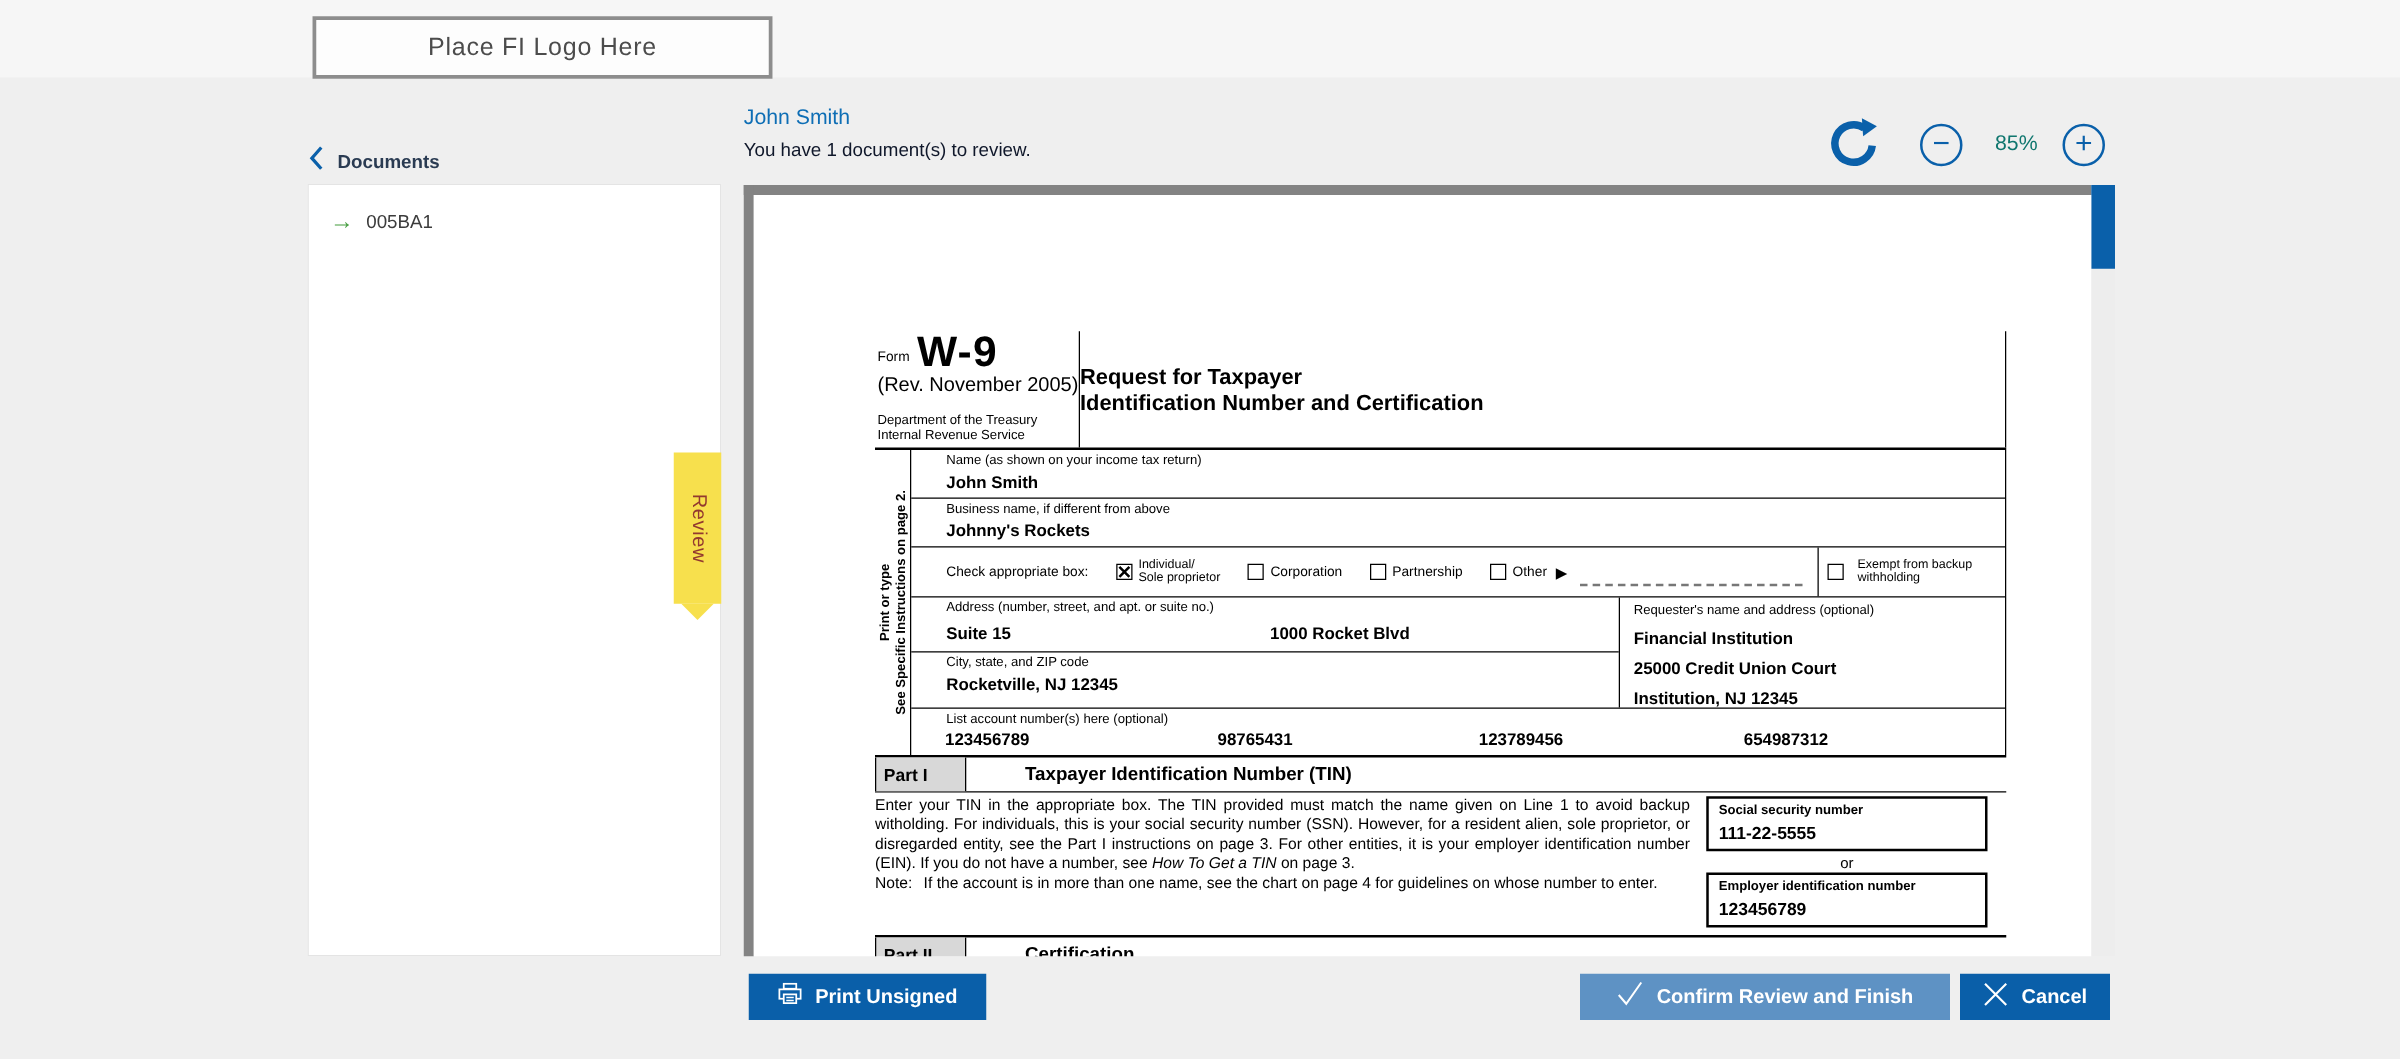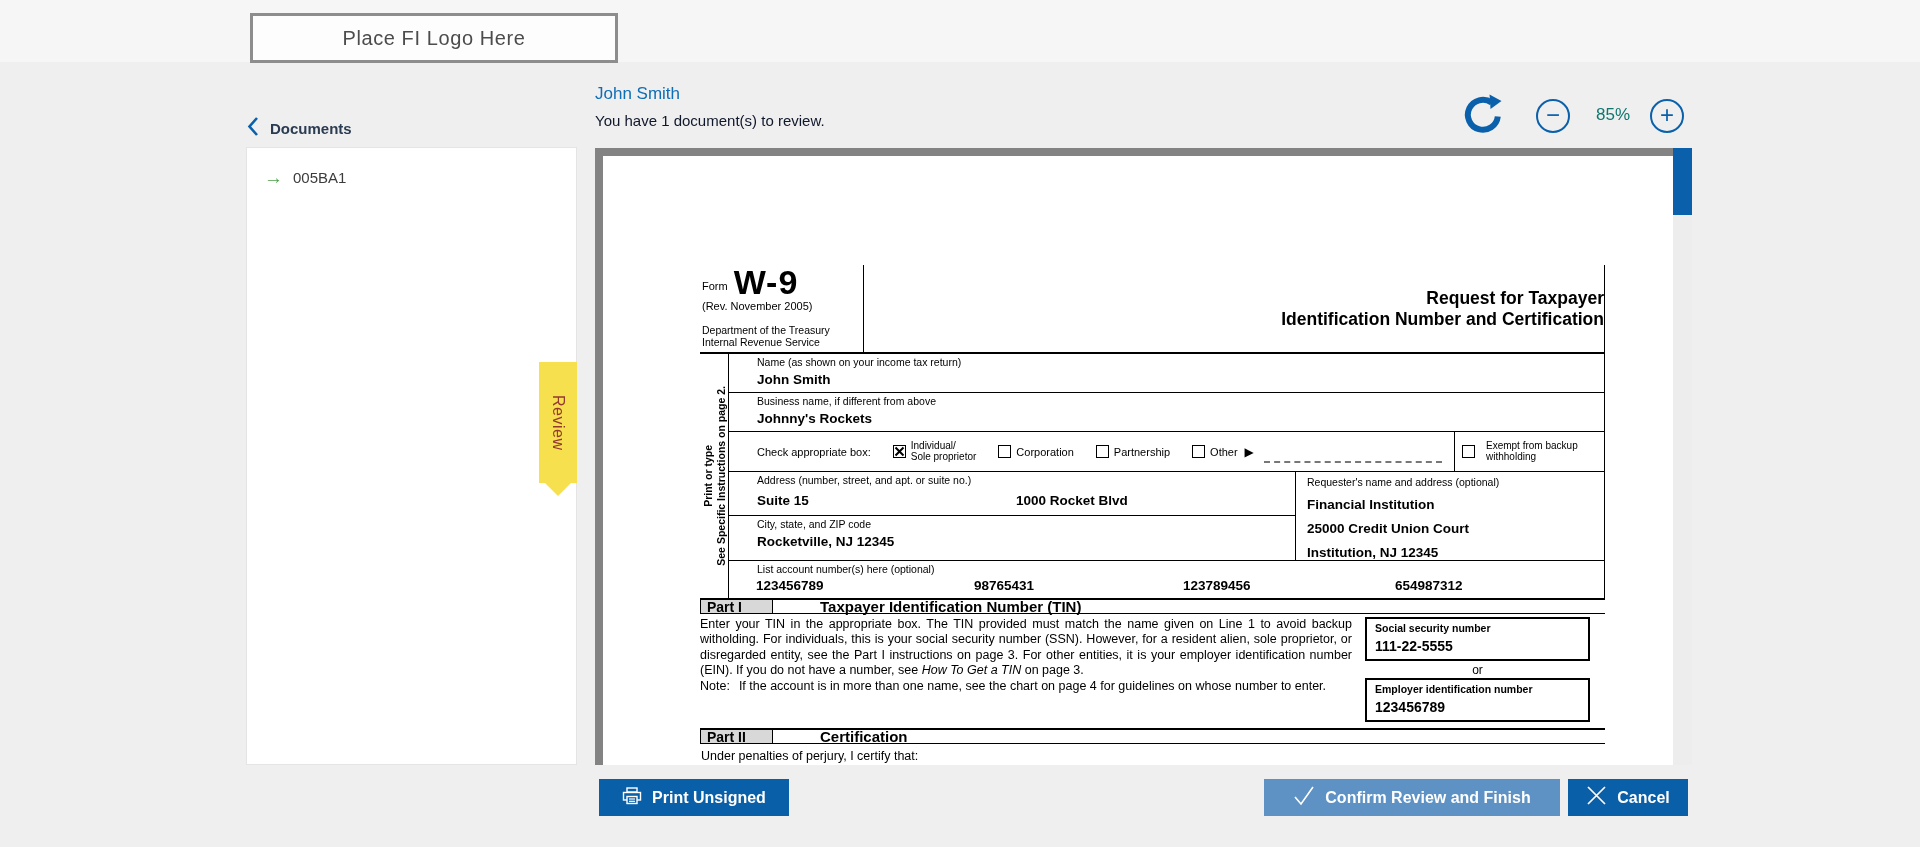--- a/index.html
+++ b/index.html
@@ -67,25 +67,25 @@
   .scrollbar-thumb { position:absolute; left:0; top:0; width:19px; height:67px; background:#0a60aa; cursor:pointer; }
 
   
   .form-wrapper { position:absolute; left:97px; top:109px; width:905px; color:#000; }
 
   .f-header { display:flex; border-bottom:2px solid #000; }
   .fh-left { width:163px; padding:2px 0 4px 2px; }
   .fh-form-line { display:flex; align-items:flex-end; gap:6px; }
   .fh-form-word { font-size:11px; padding-bottom:5px; }
   .fh-form-number { font-size:34px; font-weight:bold; line-height:30px; letter-spacing:1px; }
-  .fh-rev { font-size:11px; margin-top:3px; }
+  .fh-rev { font-size:16px; margin-top:3px; }
   .fh-dept { font-size:10.5px; line-height:12px; margin-top:12px; }
   .fh-mid {
     flex:1; border-left:1.5px solid #000; border-right:1.5px solid #000;
-    display:flex; flex-direction:column; align-items:flex-end; justify-content:center;
+    display:flex; flex-direction:column; align-items:flex-start; justify-content:center;
     font-weight:bold; font-size:17.5px; line-height:21px; text-align:center;
   }
   .fh-right { width:148px; padding:5px 2px 0 9px; font-size:12px; line-height:14px; }
 
   .f-body { display:flex; }
   .side-col { width:28px; display:flex; flex-direction:row; align-items:center; justify-content:center; gap:1px; }
   .side-col span {
     writing-mode:vertical-rl; transform:rotate(180deg);
     font-size:10.5px; font-weight:bold; white-space:nowrap;
   }
@@ -116,21 +116,21 @@
   .addr-v1 { position:absolute; left:28px; top:21px; font-size:13.5px; font-weight:bold; }
   .addr-v2 { position:absolute; left:287px; top:21px; font-size:13.5px; font-weight:bold; }
   .city-row { height:41px; }
   .ag-right { flex:1; border-left:1.5px solid #000; padding:2px 0 0 11px; }
   .req-line { font-size:13.5px; font-weight:bold; margin-top:9px; }
 
   .account-row { position:relative; height:37px; }
   .acct-num { position:absolute; top:17px; font-size:13.5px; font-weight:bold; }
   .acct-0 { left:27px; } .acct-1 { left:245px; } .acct-2 { left:454px; } .acct-3 { left:666px; }
 
-  .part-bar { border-top:2.5px solid #000; border-bottom:1.5px solid #000; display:flex; align-items:stretch; height:16px; }
+  .part-bar { border-top:2.5px solid #000; border-bottom:1.5px solid #000; display:flex; align-items:stretch; height:30px; }
   .part-label {
     width:73px; background:#d8d8d8; border-left:1.5px solid #000; border-right:1.5px solid #000;
     font-weight:bold; font-size:14px; display:flex; align-items:center; padding-left:6px;
   }
   .part-title { font-weight:bold; font-size:15px; display:flex; align-items:center; margin-left:47px; }
 
   .part1-body { display:flex; padding:3px 0 6px 0; }
   .p1-text { width:652px; font-size:12.5px; line-height:15.4px; text-align:justify; }
   .p1-note { width:652px; font-size:12.5px; line-height:15.4px; }
   .note-text { margin-left:9px; }

